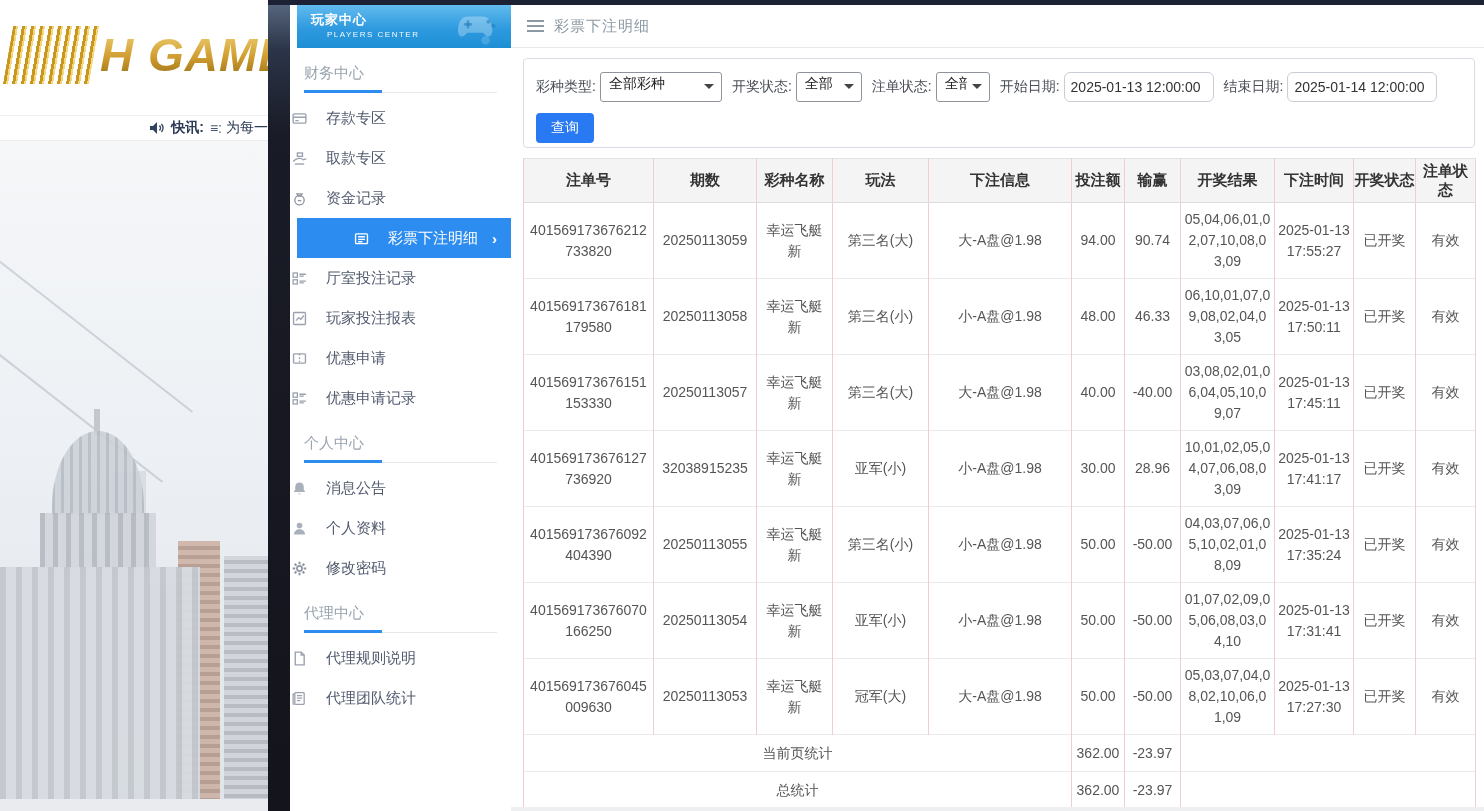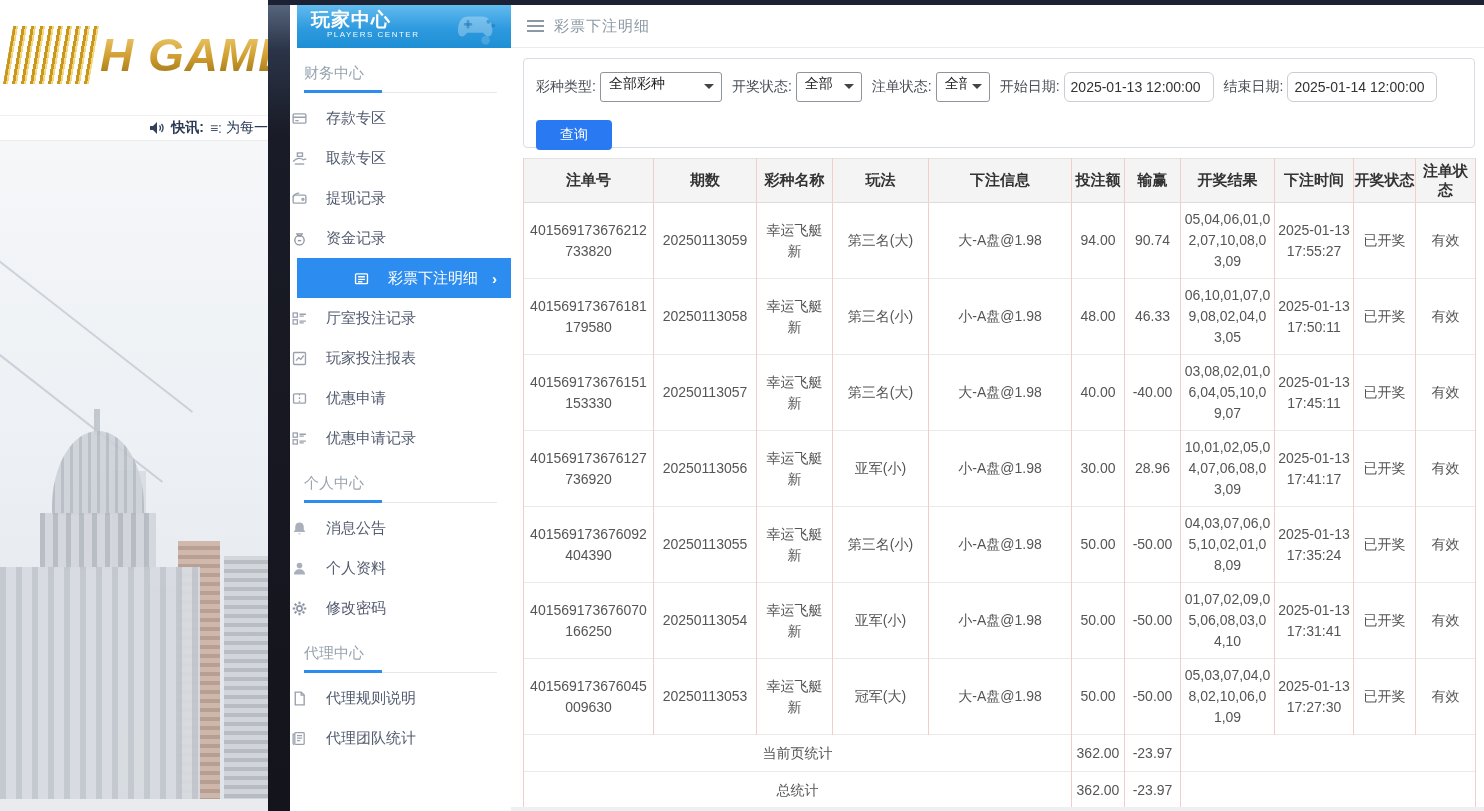--- a/index.html
+++ b/index.html
@@ -46,21 +46,21 @@
   .dim-strip{position:absolute;left:268px;top:0;width:22px;height:811px;
     background:linear-gradient(180deg,#5a6a82 0px,#2b3448 50px,#191b26 135px,#14141c 100%);}
 
   
   .top-sliver{position:absolute;left:268px;top:0;width:1216px;height:5px;background:#1c2233;}
 
   
   .sidebar{position:absolute;left:290px;top:5px;width:221px;height:806px;background:#fff;overflow:hidden;}
   .sb-header{position:relative;margin-left:7px;width:214px;height:43px;
     background:linear-gradient(180deg,#62bbee 0%,#2e9adf 55%,#1e8fd5 100%);color:#fff;padding:5px 0 0 14px;}
-  .sb-title{font-size:19px;font-weight:bold;letter-spacing:1px;line-height:20px;}
+  .sb-title{font-size:13px;font-weight:bold;letter-spacing:1px;line-height:20px;}
   .sb-sub{font-size:8px;letter-spacing:1.5px;opacity:.95;margin-left:16px;}
   .sb-pad-icon{position:absolute;right:8px;top:4px;opacity:.9;}
   .menu-section-title{font-size:15px;color:#98a3af;font-weight:400;margin:16px 14px 7px;}
   .sec-line{height:3px;margin:0 14px 5px;border-bottom:1px solid #e8e8e8;position:relative;}
   .sec-line::before{content:"";position:absolute;left:0;top:0;width:78px;height:3px;background:#2d8cf0;}
   .menu-item{height:40px;display:flex;align-items:center;cursor:pointer;}
   .mi-icon{width:18px;height:18px;margin-right:18px;display:flex;align-items:center;justify-content:center;flex:0 0 18px;}
   .mi-label{font-size:15px;color:#515a6e;white-space:nowrap;}
   .menu-item.active{background:#2d8cf0;margin-left:7px;padding-left:55px;position:relative;}
   .menu-item.active .mi-label{color:#fff;}
@@ -82,21 +82,21 @@
   .select-wrap select{appearance:none;-webkit-appearance:none;-moz-appearance:none;
     height:30px;border:1px solid #8f949c;border-radius:3px;background:#fff;
     font-size:14px;color:#222;padding:0 22px 9px 8px;font-family:inherit;}
   .select-wrap::after{content:"";position:absolute;right:8px;top:12px;border:5px solid rgba(0,0,0,0);
     border-top-color:#444;pointer-events:none;}
   .sel-lottery{width:122px;}
   .sel-draw{width:66px;}
   .sel-order{width:54px;}
   .date-input{width:150px;height:30px;border:1px solid #c9ced6;border-radius:6px;
     font-size:14px;color:#333;padding:0 6px;font-family:inherit;}
-  .search-btn{margin-top:18px;height:30px;padding:0 24px;background:#2979f2;color:#fff;
+  .search-btn{margin-top:11px;height:30px;padding:0 15px;background:#2979f2;color:#fff;
     border:none;border-radius:4px;font-size:14px;cursor:pointer;font-family:inherit;}
 
   
   .bet-table{position:absolute;left:12px;top:153px;width:952px;border-collapse:collapse;table-layout:fixed;
     border-left:1px solid #f2cdcd;border-right:1px solid #f2cdcd;border-top:1px solid #e3e3e3;border-bottom:1px solid #e6e6e6;}
   .bet-table th{height:44px;background:#f4f4f4;font-size:15px;font-weight:bold;color:#333;
     border-left:1px solid #f2cdcd;border-right:1px solid #f2cdcd;border-bottom:1px solid #dcdcdc;
     text-align:center;padding:0;overflow:hidden;}
   .bet-table td{font-size:14px;color:#555;text-align:center;vertical-align:middle;
     border-left:1px solid #f2cdcd;border-right:1px solid #f2cdcd;border-top:1px solid #eaeaea;
@@ -179,30 +179,20 @@
     </div>
     <div class="menu-item">
       <span class="mi-icon">
           <svg width="17" height="17" viewBox="0 0 20 20" fill="none" stroke="#9aa1ad" stroke-width="1.6">
             <rect x="7.5" y="3.5" width="6" height="4"></rect>
             <path d="M2.5 13.5c4-4.5 9-4.5 12-2l3.5-1"></path>
             <path d="M4.5 16.5h11"></path>
           </svg>
         </span>
       <span class="mi-label">取款专区</span>
-    </div>
-    <div class="menu-item">
-      <span class="mi-icon">
-          <svg width="17" height="17" viewBox="0 0 20 20" fill="none" stroke="#9aa1ad" stroke-width="1.6">
-            <rect x="2.5" y="6" width="15" height="9.5" rx="1.8"></rect>
-            <path d="M2.5 8.5c1-3.2 4-4.8 7.2-4.8"></path>
-            <circle cx="14" cy="11" r="1.2"></circle>
-          </svg>
-        </span>
-      <span class="mi-label">提现记录</span>
     </div>
     <div class="menu-item">
       <span class="mi-icon">
           <svg width="17" height="17" viewBox="0 0 20 20" fill="none" stroke="#8f96a3" stroke-width="1.6">
             <circle cx="10" cy="12" r="5.5"></circle>
             <path d="M7 4.5h6l-1.5 2.5h-3z"></path>
             <path d="M8 12.5h4"></path>
           </svg>
         </span>
       <span class="mi-label">资金记录</span>
@@ -422,21 +412,21 @@
             <td>40.00</td>
             <td>-40.00</td>
             <td class="td-wrap">03,08,02,01,06,04,05,10,09,07</td>
             <td>2025-01-13 17:45:11</td>
             <td>已开奖</td>
             <td>有效</td>
           </tr>
 
           <tr>
             <td class="td-wrap">401569173676127736920</td>
-            <td>20250113056</td>
+            <td>32038915235</td>
             <td>幸运飞艇新</td>
             <td>亚军(小)</td>
             <td>小-A盘@1.98</td>
             <td>30.00</td>
             <td>28.96</td>
             <td class="td-wrap">10,01,02,05,04,07,06,08,03,09</td>
             <td>2025-01-13 17:41:17</td>
             <td>已开奖</td>
             <td>有效</td>
           </tr>

